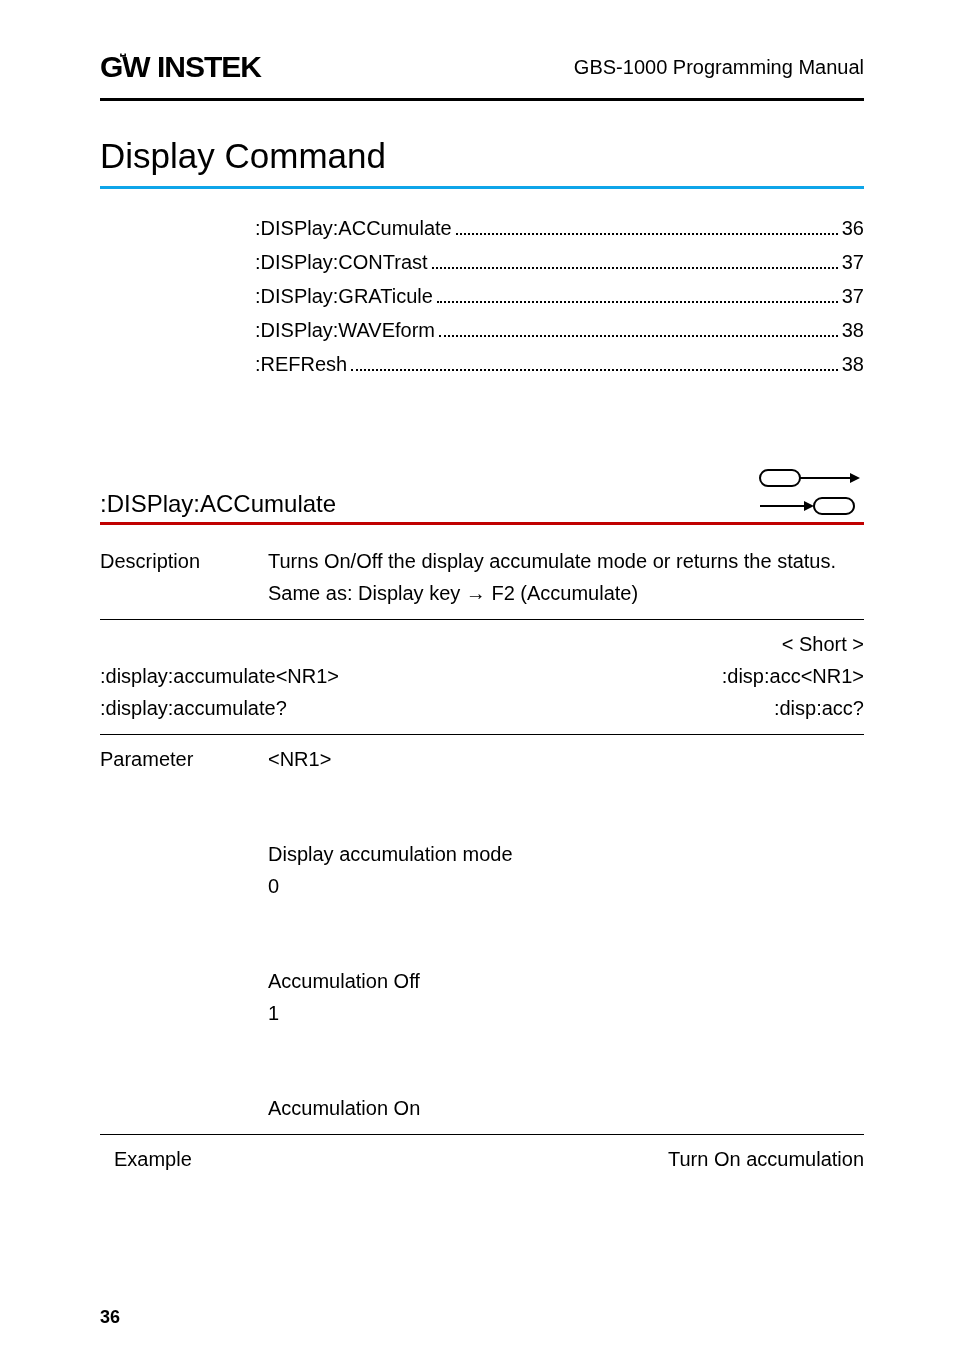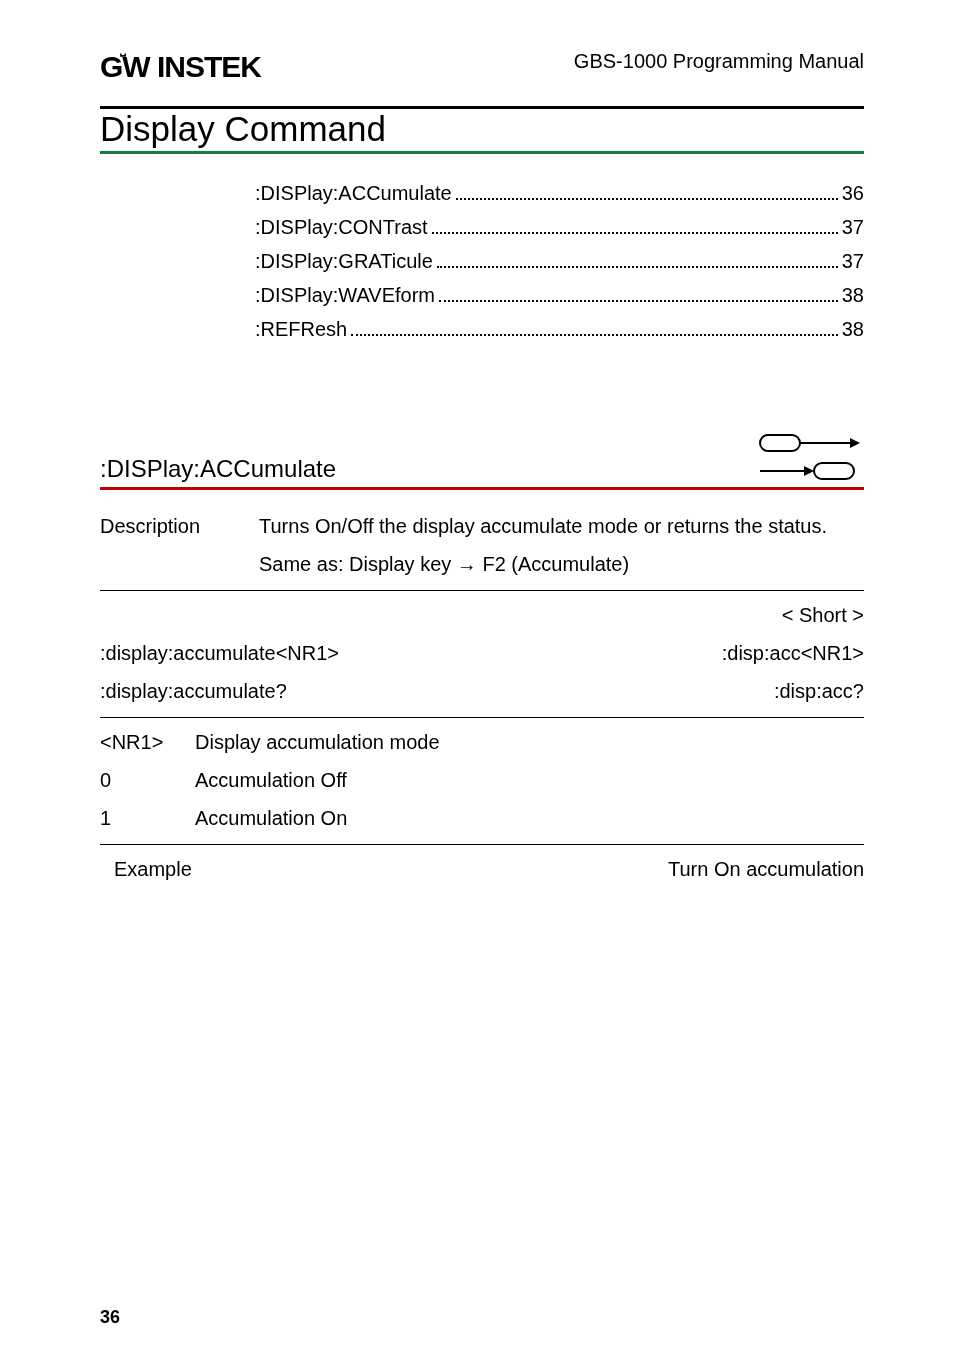--- a/index.html
+++ b/index.html
@@ -8,42 +8,43 @@
     height: 1350px;
     font-family: "Segoe UI", Arial, sans-serif;
     color: #000;
     background: #fff;
     padding: 50px 90px 30px 100px;
     position: relative;
   }
   .header-row {
     display: flex;
     justify-content: space-between;
-    align-items: flex-start;
+    align-items: center;
     border-bottom: 3px solid #000;
-    padding-bottom: 22px;
+    padding-bottom: 14px;
+    margin-bottom: 35px;
   }
   .logo {
     font-family: Arial, sans-serif;
     font-weight: 900;
     font-size: 30px;
     letter-spacing: -1px;
     display: flex;
     align-items: baseline;
   }
   .logo .gw { font-size: 30px; }
   .manual-title {
     font-size: 20px;
     font-weight: 400;
   }
   .chapter-heading {
     font-size: 35px;
     font-weight: 400;
-    border-bottom: 3px solid #15803d;
-    padding-bottom: 2px;
+    border-bottom: 3px solid #0ea5e9;
+    padding-bottom: 10px;
     margin-bottom: 22px;
   }
   .toc-list {
     margin-left: 155px;
     margin-bottom: 85px;
     font-size: 20px;
     line-height: 1.7;
   }
   .toc-entry {
     display: flex;
@@ -64,43 +65,43 @@
     padding-bottom: 4px;
     margin-bottom: 12px;
   }
   .command-name {
     font-size: 24px;
     font-weight: 400;
   }
   .glyph-block svg { display: block; }
   .info-section {
     display: flex;
-    gap: 4px;
+    gap: 13px;
     border-bottom: 1px solid #000;
     padding: 8px 0 10px 0;
     font-size: 20px;
     line-height: 1.6;
   }
   .info-section.last { border-bottom: none; margin-left: 14px; }
   .label-col {
     width: 155px;
     flex: 0 0 155px;
   }
   .content-col {
     flex: 1;
   }
   .subrow {
     display: flex;
   }
   .subcol-a { flex: 0 0 325px; }
   .subcol-b { flex: 1; text-align: right; }
-  .param-row { display: flex; }
+  .param-row { display: flex; flex-direction: column; }
   .param-key { flex: 0 0 95px; }
   .param-val { flex: 1; }
-  .mt { margin-top: 6px; }
+  .mt { }
   .page-num {
     position: absolute;
     bottom: 22px;
     left: 100px;
     font-size: 18px;
     font-weight: 700;
   }
 </style>
 </head>
 <body>
@@ -174,20 +175,21 @@
       <div class="subcol-b">:disp:acc&lt;NR1&gt;</div>
     </div>
     <div class="subrow mt">
       <div class="subcol-a">:display:accumulate?</div>
       <div class="subcol-b">:disp:acc?</div>
     </div>
   </div>
 </div>
 
 <div class="info-section">
+  <div class="label-col">Parameter</div>
   <div class="content-col">
     <div class="param-row">
       <div class="param-key">&lt;NR1&gt;</div>
       <div class="param-val">Display accumulation mode</div>
     </div>
     <div class="param-row mt">
       <div class="param-key">0</div>
       <div class="param-val">Accumulation Off</div>
     </div>
     <div class="param-row mt">

